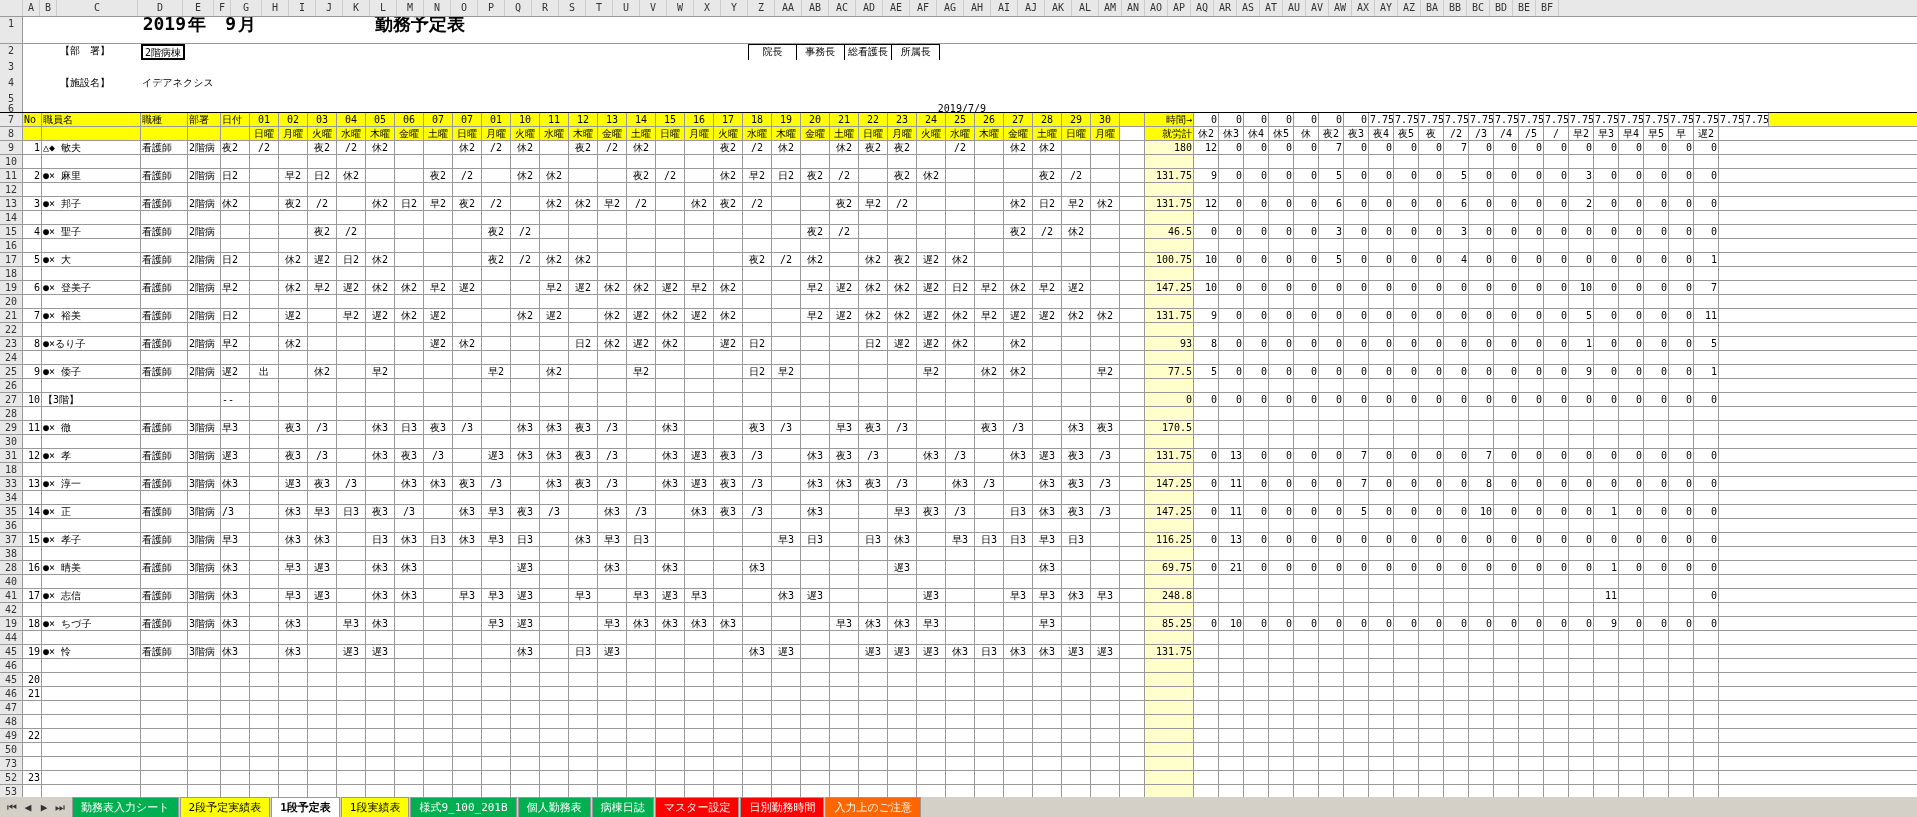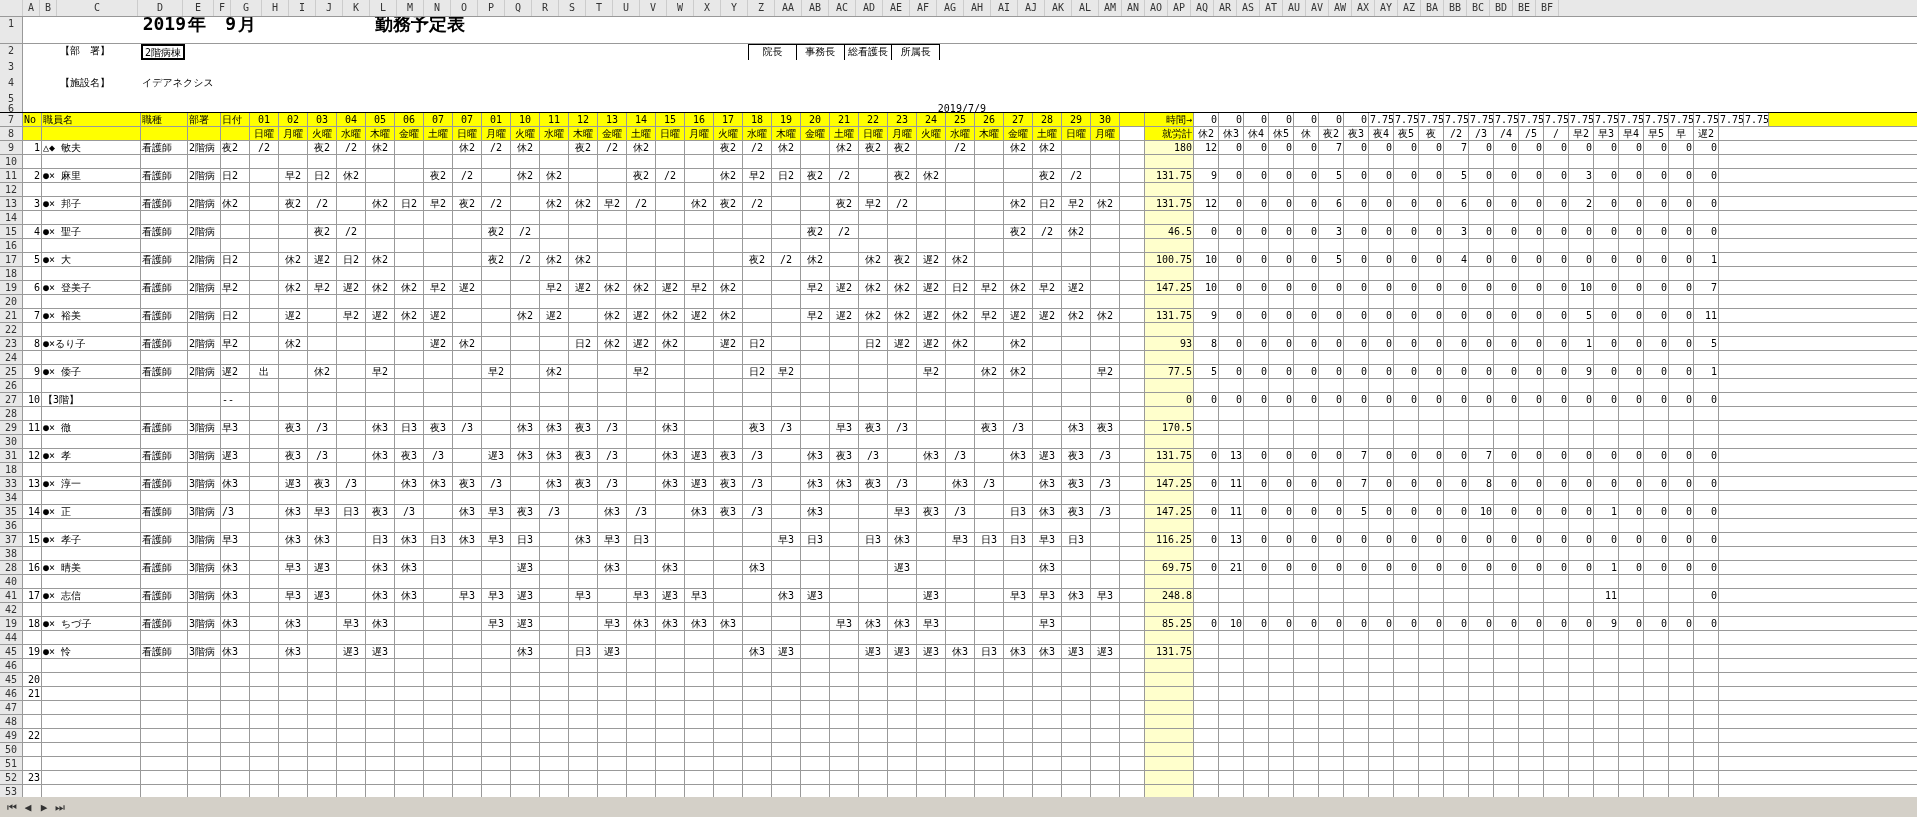--- a/index.html
+++ b/index.html
@@ -2952,21 +2952,21 @@
         <div class="cell" style="width:22px"></div>
         <div class="cell" style="width:22px"></div>
         <div class="cell" style="width:22px"></div>
         <div class="cell" style="width:22px"></div>
         <div class="cell" style="width:22px"></div>
         <div class="cell" style="width:22px"></div>
         <div class="cell" style="width:22px"></div>
         <div class="cell" style="width:22px"></div>
       </div>
       <div class="row">
-        <div class="rowhdr">51</div>
+        <div class="rowhdr">73</div>
         <div class="cell r" style="width:16px"></div>
         <div class="cell" style="width:96px"></div>
         <div class="cell" style="width:44px"></div>
         <div class="cell" style="width:30px"></div>
         <div class="cell" style="width:26px"></div>
         <div class="cell" style="width:26px"></div>
         <div class="cell" style="width:26px"></div>
         <div class="cell" style="width:26px"></div>
         <div class="cell" style="width:26px"></div>
         <div class="cell" style="width:26px"></div>
@@ -3145,13 +3145,25 @@
 
 </div>
 
 <div class="tabs">
 <div class="nav">
 <span>⏮</span>
       <span>◀</span>
       <span>▶</span>
       <span>⏭</span>
 </div>
+<div id="tab-list" style="display:flex">
+      <div class="tab g">勤務表入力シート</div>
+      <div class="tab y">2段予定実績表</div>
+      <div class="tab act">1段予定表</div>
+      <div class="tab y">1段実績表</div>
+      <div class="tab g">様式9_100_201B</div>
+      <div class="tab g">個人勤務表</div>
+      <div class="tab g">病棟日誌</div>
+      <div class="tab r">マスター設定</div>
+      <div class="tab r">日別勤務時間</div>
+      <div class="tab o">入力上のご注意</div>
+    </div>
 </div>
 
 </body></html>

